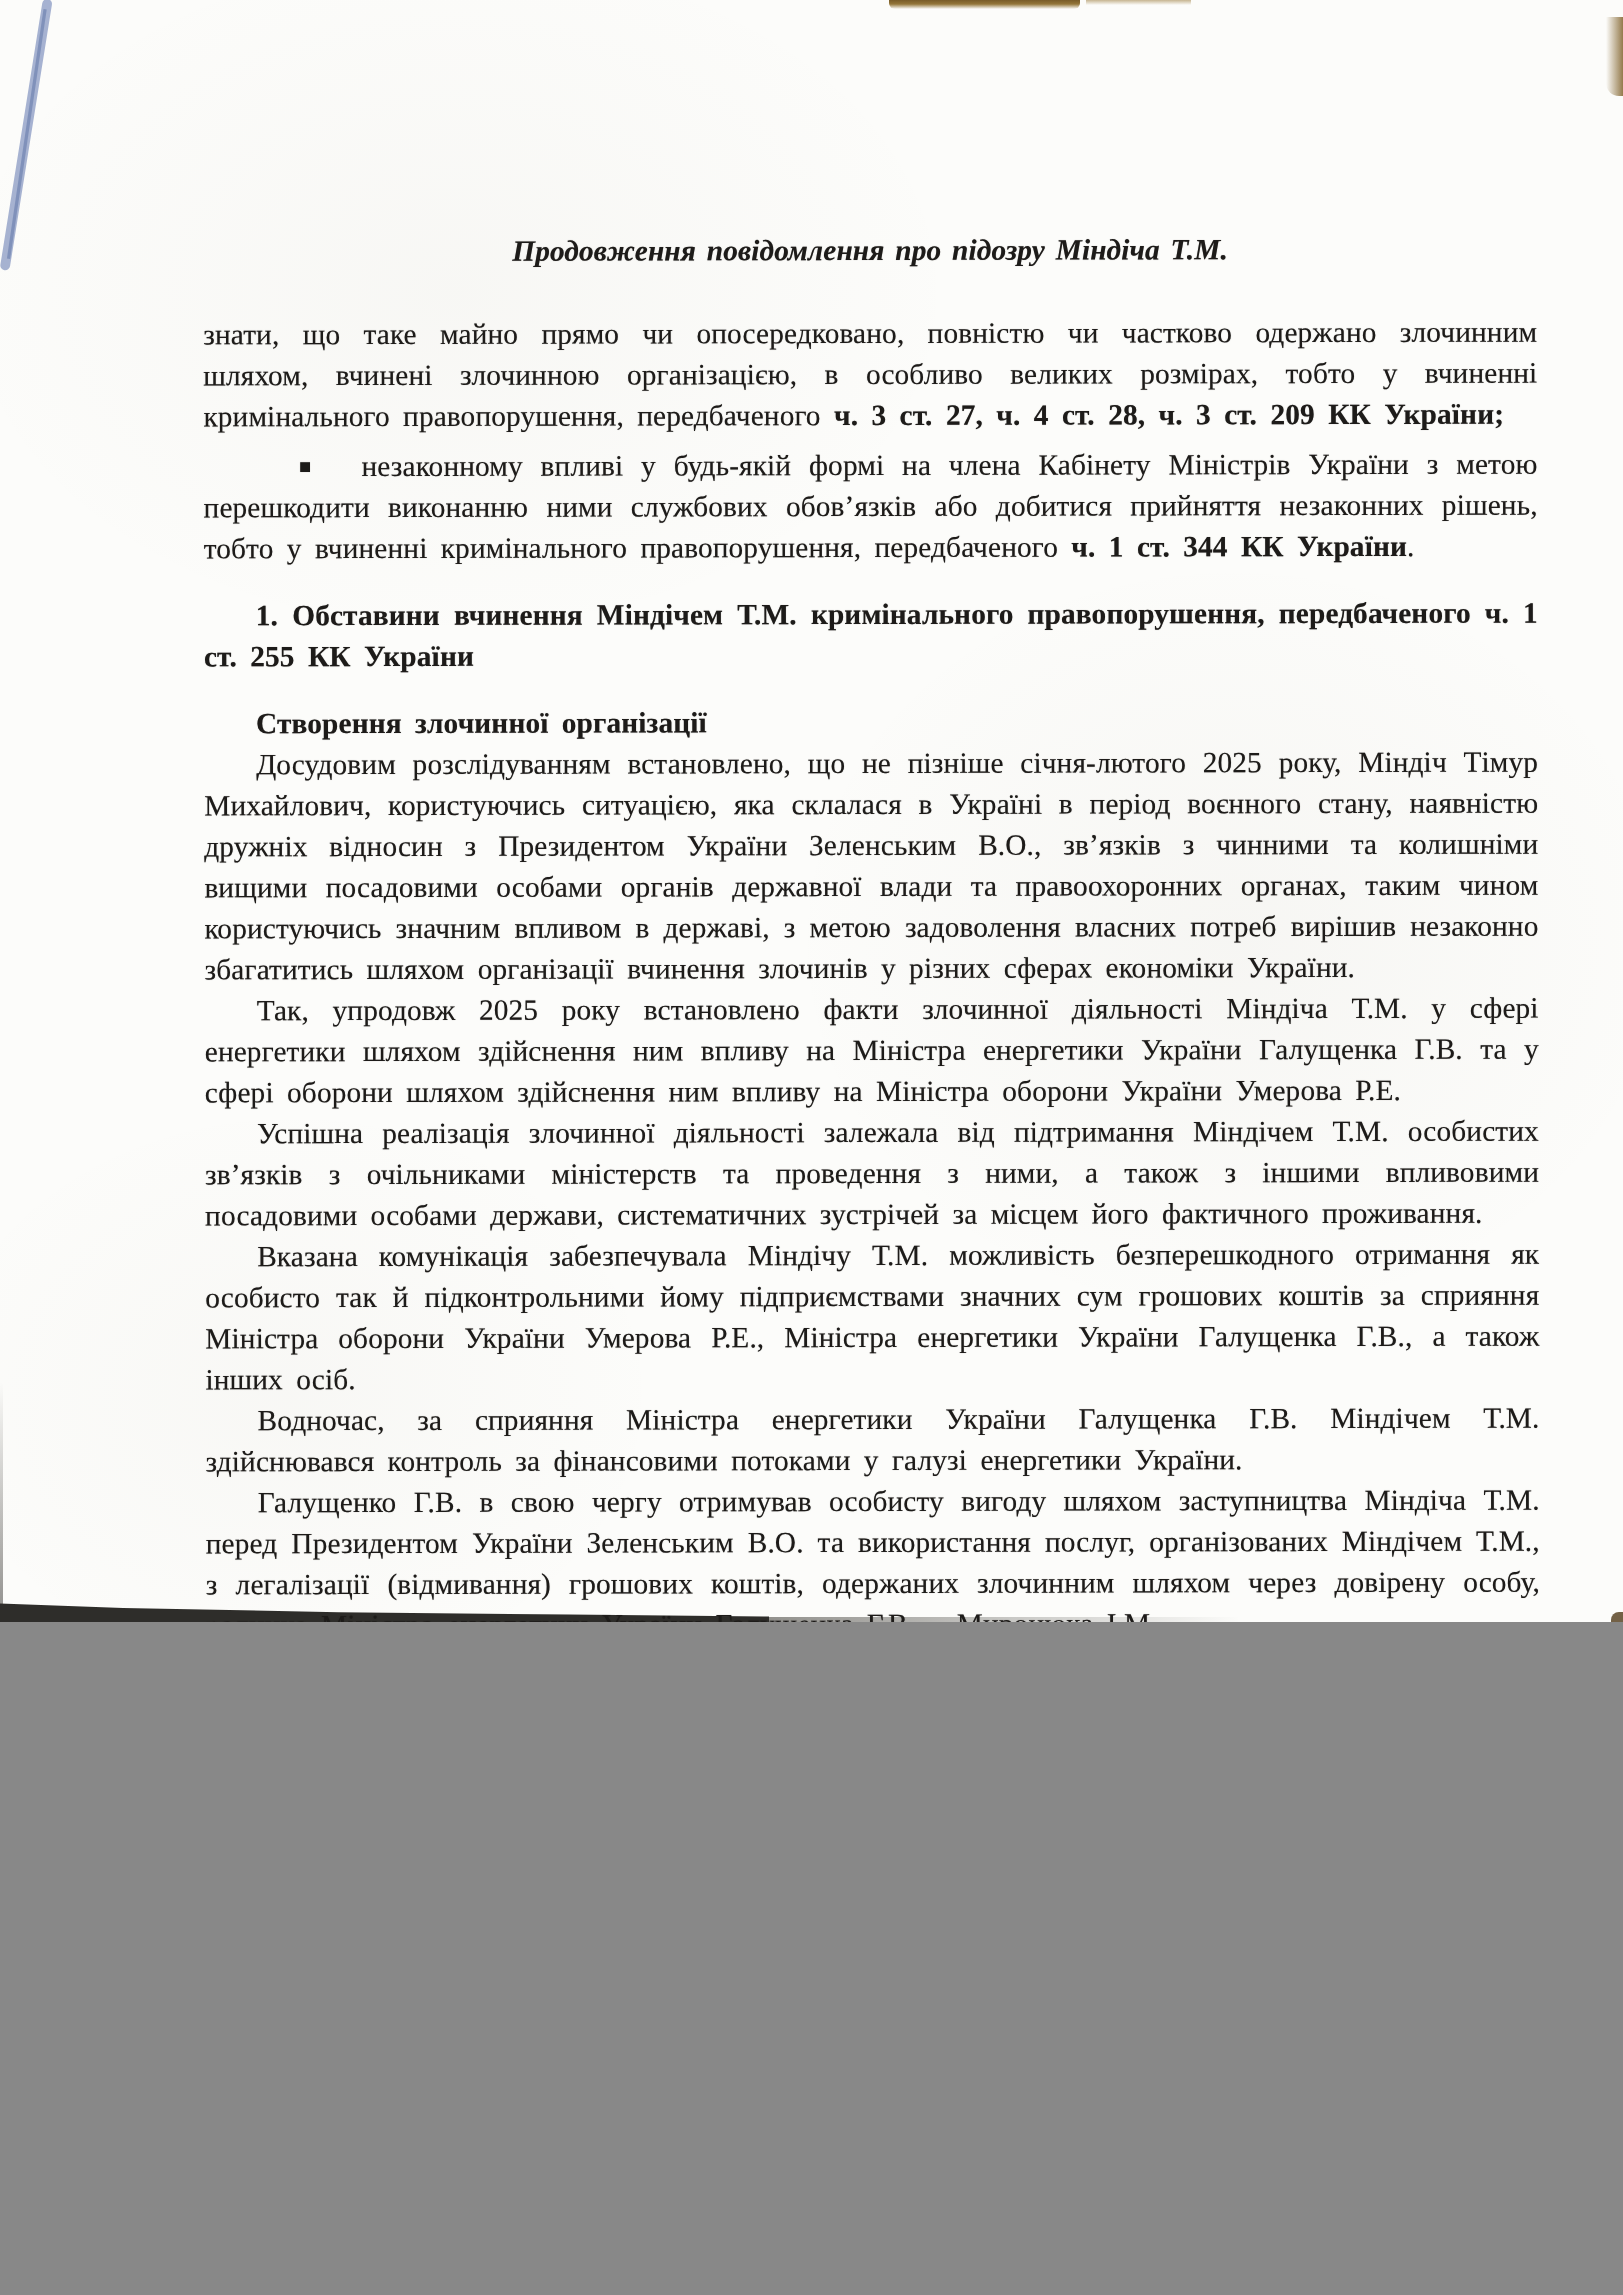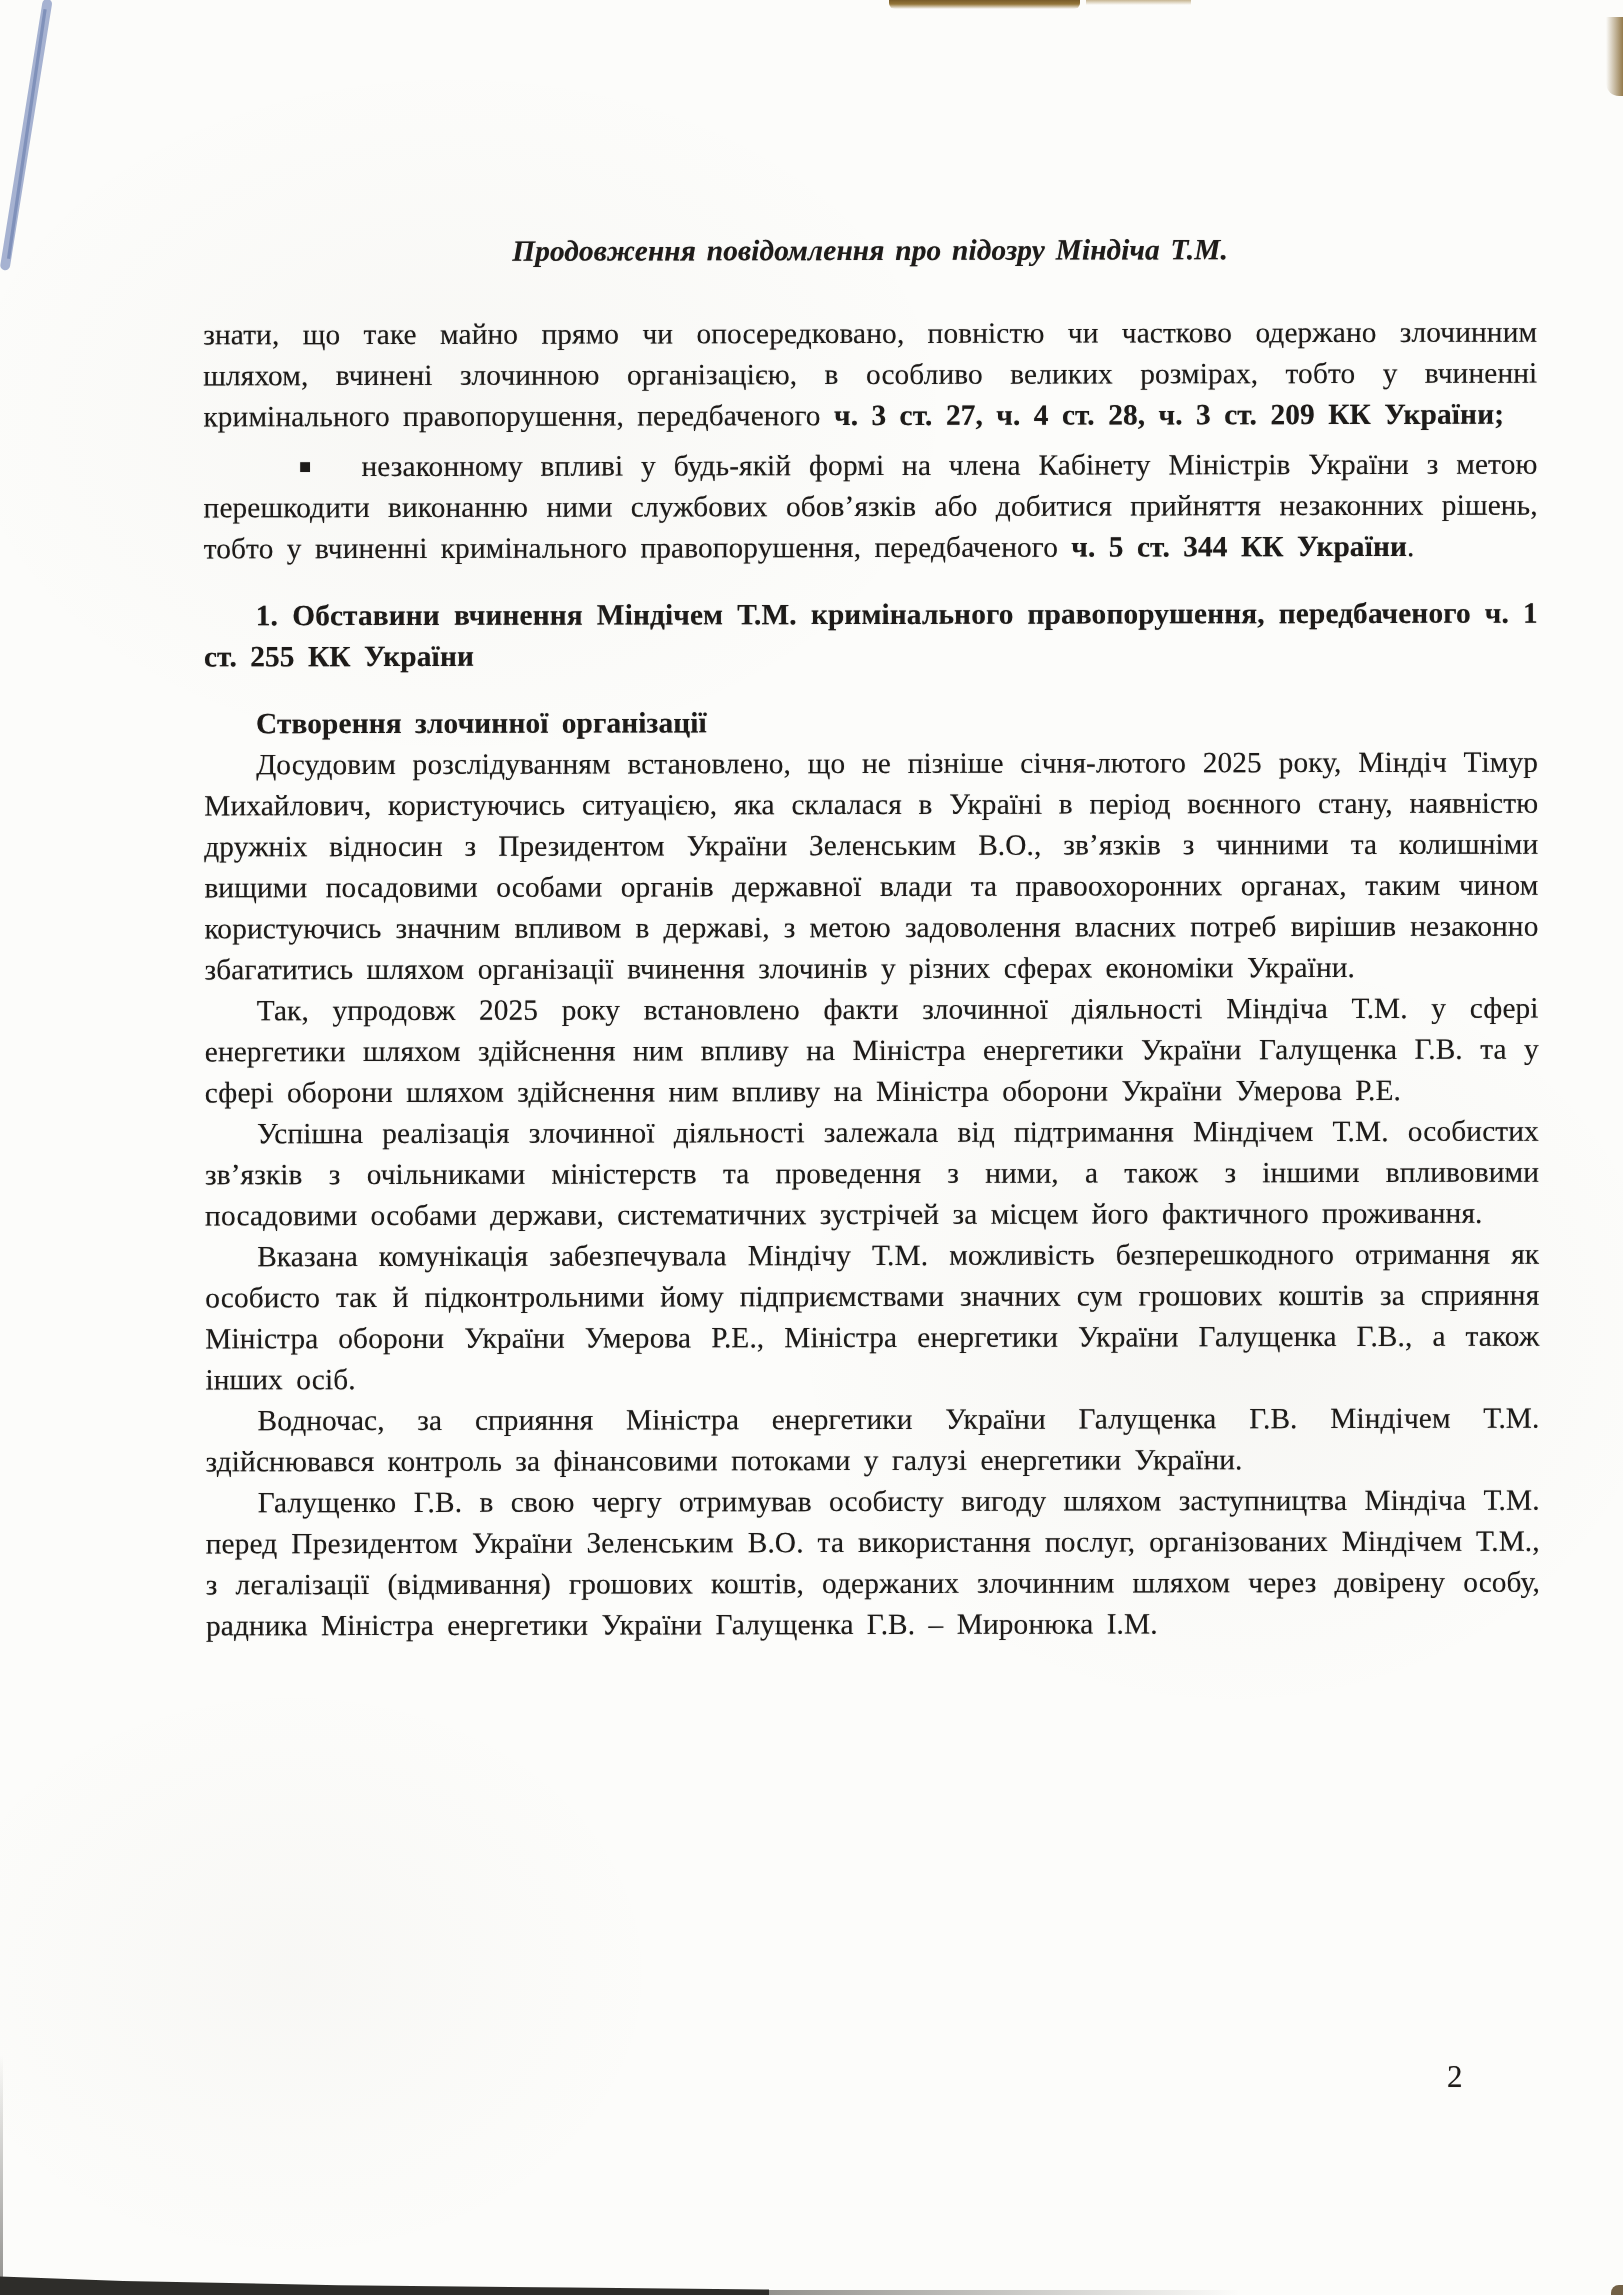--- a/index.html
+++ b/index.html
@@ -1,18 +1,18 @@
 <!DOCTYPE html>
 <html style="font-size:10.5px"><head>
 <meta charset="utf-8">
 <style>
   html,body { margin:0; padding:0; background:#888; }
   .page {
     position:relative;
-    width:1623px; height:2295px;
+    width:1623px; height:1622px;
     background:#fcfcfa;
     font-family:"Liberation Serif", serif;
     color:#1d1b19;
     overflow:hidden;
   }
   .page::before {
     content:"";
     position:absolute; inset:0;
     background:
       radial-gradient(851px 589px at 28% 18%, rgba(120,110,90,0.035), transparent 60%),
@@ -108,21 +108,21 @@
   <div class="art art-bottom-faint"></div>
   <div class="art art-left-edge"></div>
   <div class="art art-bottom-right"></div>
 
   <div class="content">
 
     <div class="doc-header">Продовження повідомлення про підозру Міндіча Т.М.</div>
 
     <p class="p-intro"><span>знати, що таке майно прямо чи опосередковано, повністю чи частково одержано злочинним шляхом, вчинені злочинною організацією, в особливо великих розмірах, тобто у вчиненні кримінального правопорушення, передбаченого </span><span class="bold">ч. 3 ст. 27, ч. 4 ст. 28, ч. 3 ст. 209 КК України;</span></p>
 
-    <p class="p-bullet"><span class="bullet">▪</span><span>незаконному впливі у будь-якій формі на члена Кабінету Міністрів України з метою перешкодити виконанню ними службових обов’язків або добитися прийняття незаконних рішень, тобто у вчиненні кримінального правопорушення, передбаченого </span><span class="bold">ч. 5 ст. 344 КК України</span><span>.</span></p>
+    <p class="p-bullet"><span class="bullet">▪</span><span>незаконному впливі у будь-якій формі на члена Кабінету Міністрів України з метою перешкодити виконанню ними службових обов’язків або добитися прийняття незаконних рішень, тобто у вчиненні кримінального правопорушення, передбаченого </span><span class="bold">ч. 1 ст. 344 КК України</span><span>.</span></p>
 
     <p class="h-section">1. Обставини вчинення Міндічем Т.М. кримінального правопорушення, передбаченого ч. 1 ст. 255 КК України</p>
 
     <p class="h-sub">Створення злочинної організації</p>
 
     <p>Досудовим розслідуванням встановлено, що не пізніше січня-лютого 2025 року, Міндіч Тімур Михайлович, користуючись ситуацією, яка склалася в Україні в період воєнного стану, наявністю дружніх відносин з Президентом України Зеленським В.О., зв’язків з чинними та колишніми вищими посадовими особами органів державної влади та правоохоронних органах, таким чином користуючись значним впливом в державі, з метою задоволення власних потреб вирішив незаконно збагатитись шляхом організації вчинення злочинів у різних сферах економіки України.</p>
     <p>Так, упродовж 2025 року встановлено факти злочинної діяльності Міндіча Т.М. у сфері енергетики шляхом здійснення ним впливу на Міністра енергетики України Галущенка Г.В. та у сфері оборони шляхом здійснення ним впливу на Міністра оборони України Умерова Р.Е.</p>
     <p>Успішна реалізація злочинної діяльності залежала від підтримання Міндічем Т.М. особистих зв’язків з очільниками міністерств та проведення з ними, а також з іншими впливовими посадовими особами держави, систематичних зустрічей за місцем його фактичного проживання.</p>
     <p>Вказана комунікація забезпечувала Міндічу Т.М. можливість безперешкодного отримання як особисто так й підконтрольними йому підприємствами значних сум грошових коштів за сприяння Міністра оборони України Умерова Р.Е., Міністра енергетики України Галущенка Г.В., а також інших осіб.</p>
     <p>Водночас, за сприяння Міністра енергетики України Галущенка Г.В. Міндічем Т.М. здійснювався контроль за фінансовими потоками у галузі енергетики України.</p>

